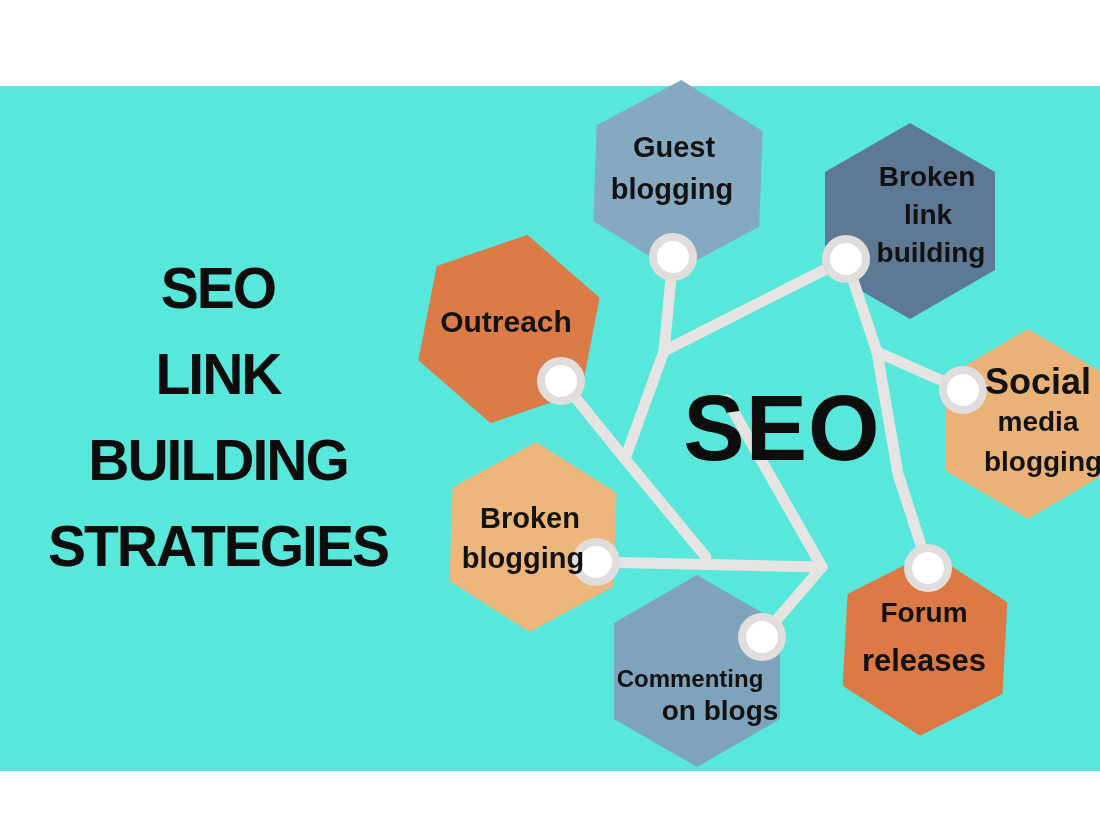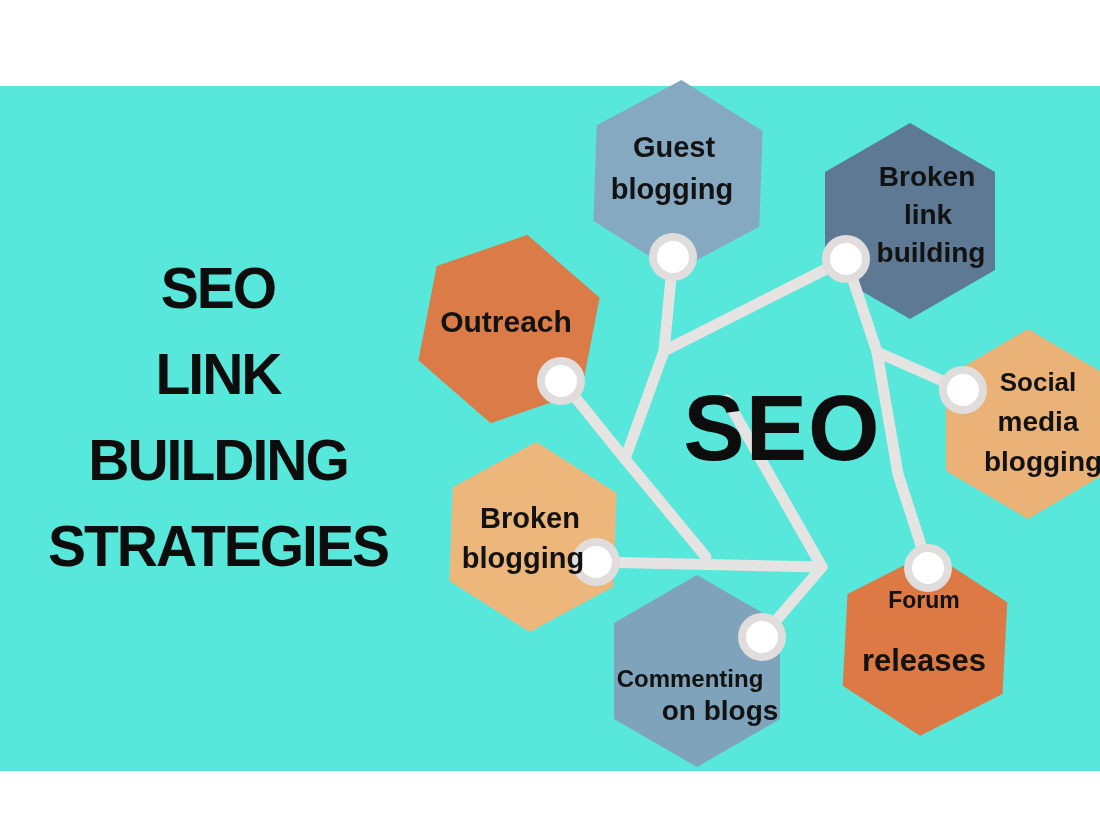--- a/index.html
+++ b/index.html
@@ -108,25 +108,25 @@
 
   <div>
 
     <div class="lbl" style="left:674px;top:147px;font-size:29px">Guest</div>
     <div class="lbl" style="left:672px;top:189px;font-size:29px">blogging</div>
 
     <div class="lbl" style="left:927px;top:177px;font-size:28px">Broken</div>
     <div class="lbl" style="left:928px;top:215px;font-size:28px">link</div>
     <div class="lbl" style="left:931px;top:253px;font-size:28px">building</div>
 
-    <div class="lbl" style="left:1038px;top:382px;font-size:26px">Social</div>
+    <div class="lbl" style="left:1038px;top:382px;font-size:36px">Social</div>
     <div class="lbl" style="left:1038px;top:422px;font-size:28px">media</div>
     <div class="lbl" style="left:1043px;top:462px;font-size:28px">blogging</div>
 
-    <div class="lbl" style="left:924px;top:600px;font-size:23px">Forum</div>
+    <div class="lbl" style="left:924px;top:613px;font-size:28px">Forum</div>
     <div class="lbl" style="left:924px;top:660px;font-size:31px">releases</div>
 
     <div class="lbl" style="left:690px;top:679px;font-size:24px">Commenting</div>
     <div class="lbl" style="left:720px;top:711px;font-size:28px">on blogs</div>
 
     <div class="lbl" style="left:530px;top:518px;font-size:29px">Broken</div>
     <div class="lbl" style="left:523px;top:558px;font-size:29px">blogging</div>
 
     <div class="lbl" style="left:506px;top:322px;font-size:30px">Outreach</div>
   </div>

